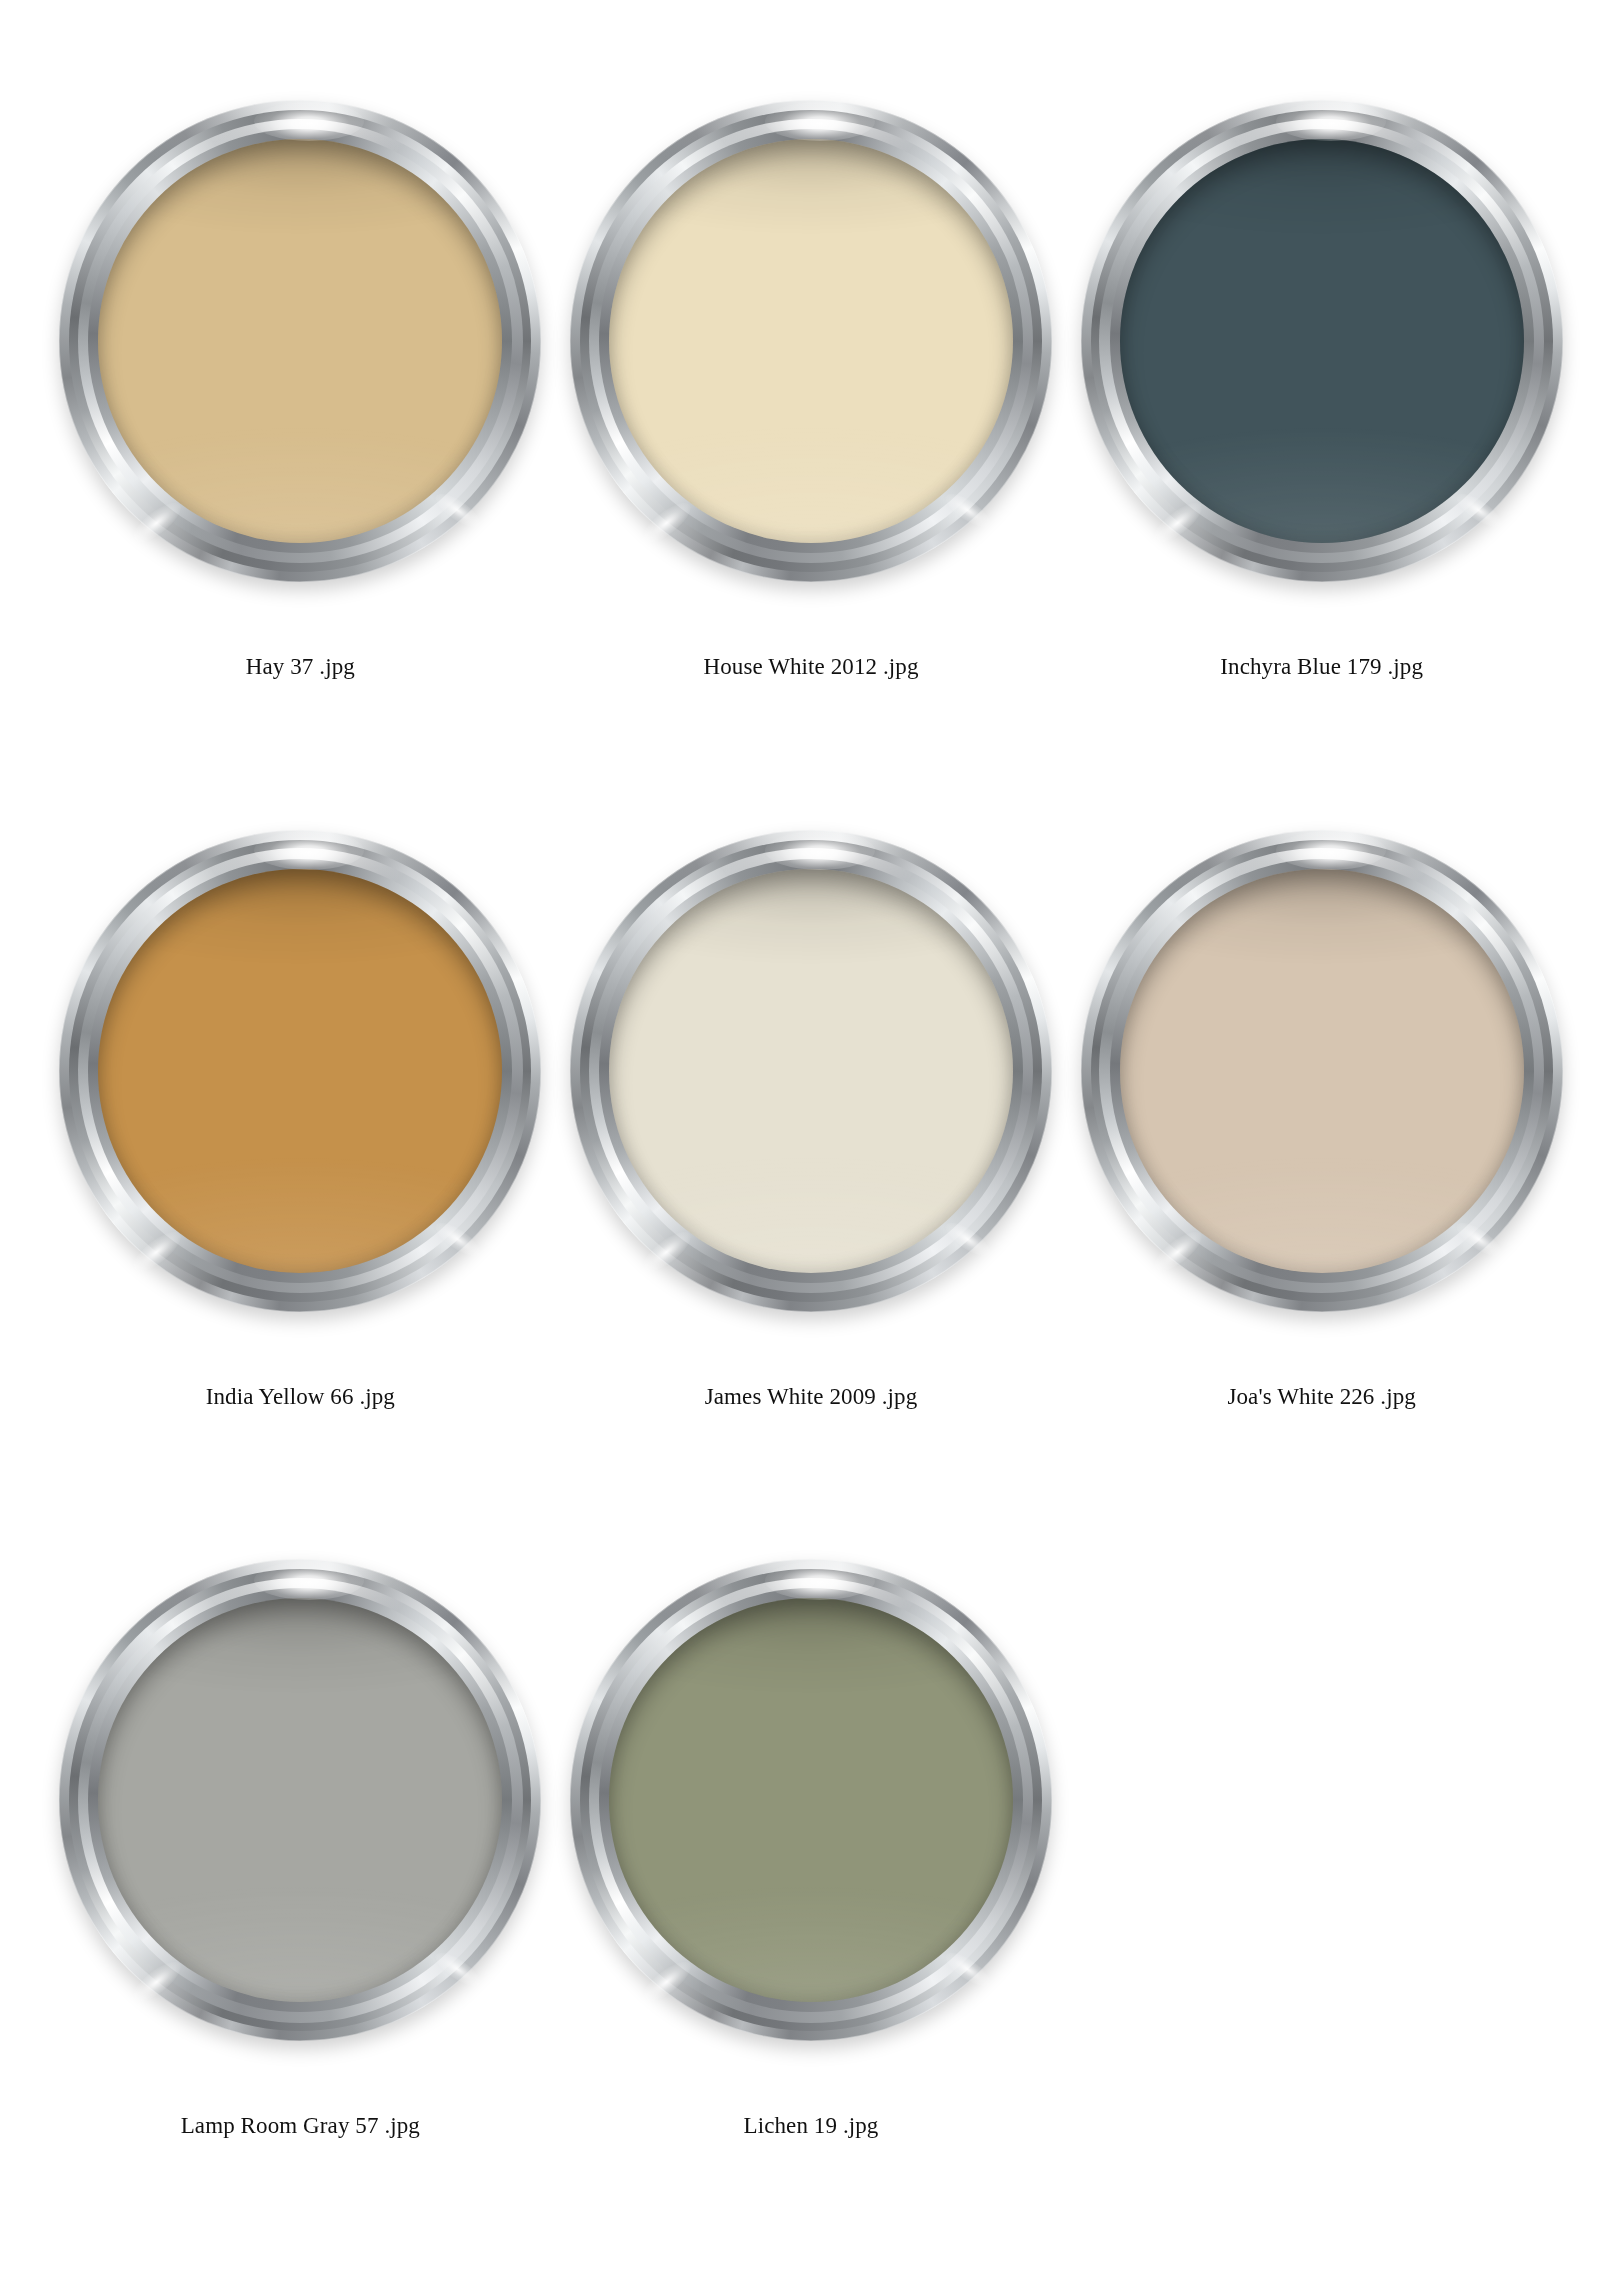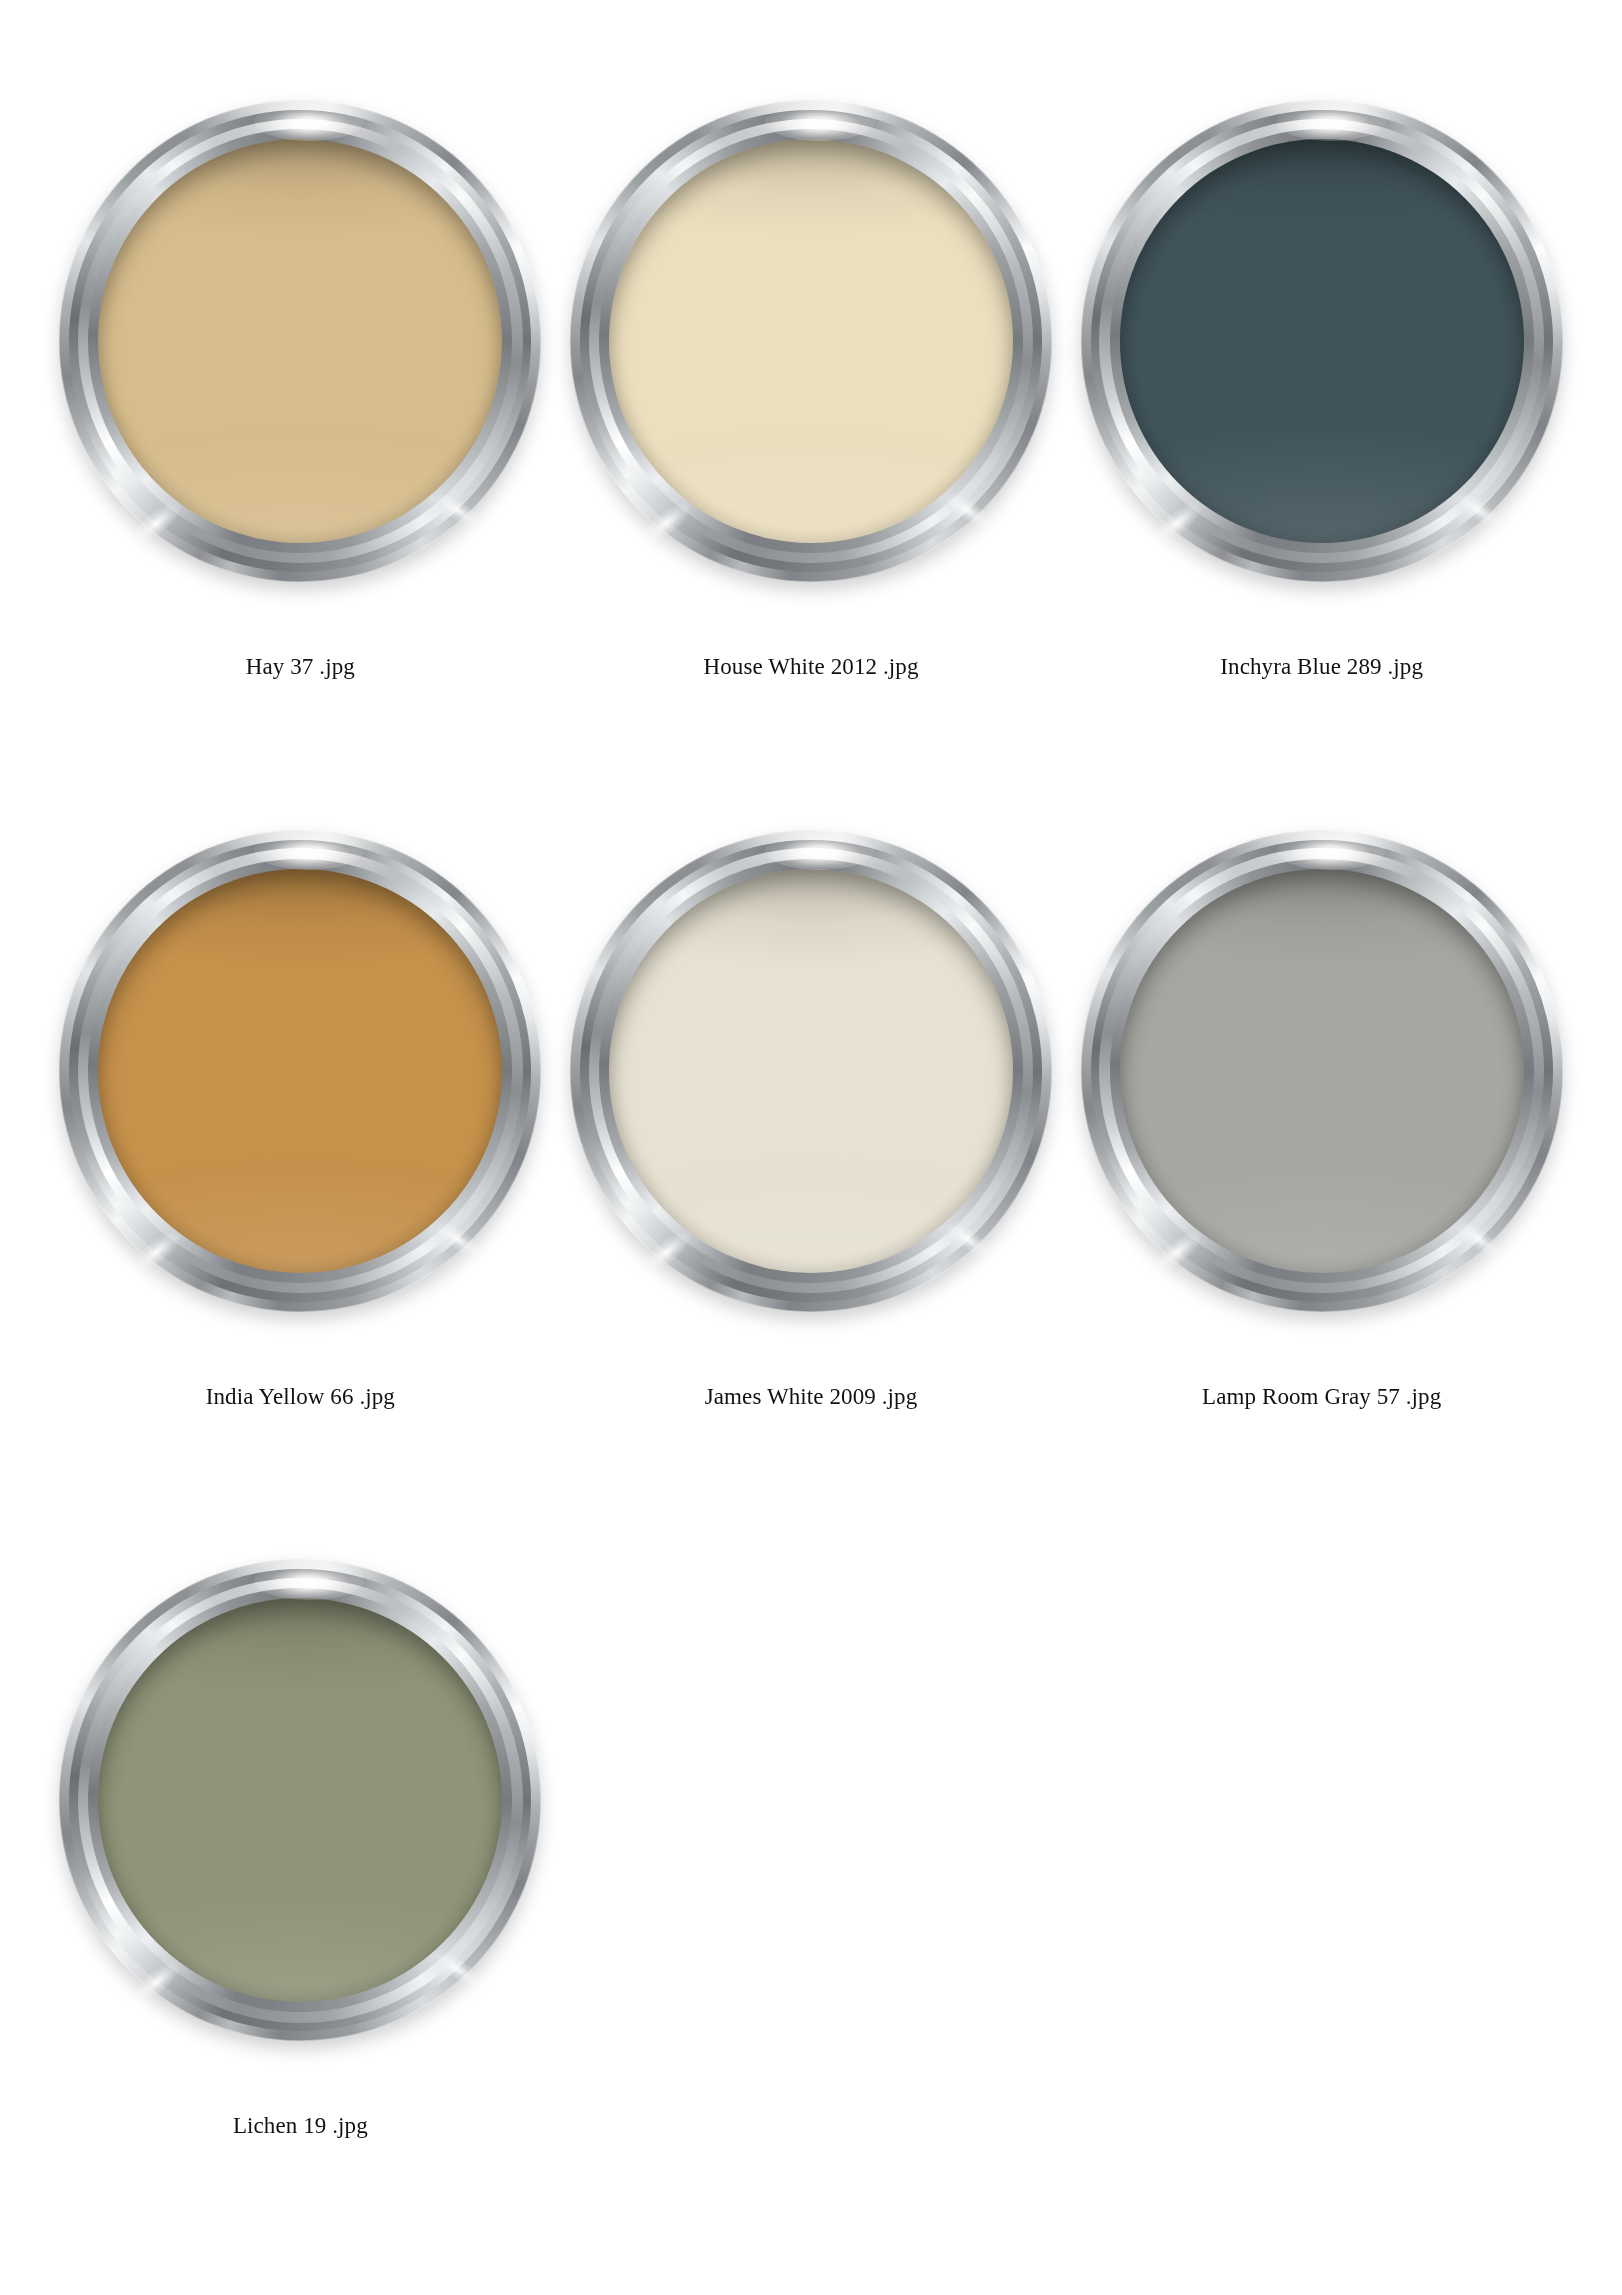--- a/index.html
+++ b/index.html
@@ -286,21 +286,21 @@
       <div class="tin">
         <div class="rim-outer"></div>
         <div class="rim-groove"></div>
         <div class="rim-bead"></div>
         <div class="rim-inner"></div>
         <div class="paint" style="background-color: rgb(65, 84, 91);"></div>
         <div class="rim-spark"></div>
         <div class="rim-spark-left"></div>
         <div class="rim-spark-right"></div>
       </div>
-      <div class="caption">Inchyra Blue 289 .jpg</div>
+      <div class="caption">Inchyra Blue 179 .jpg</div>
     </div>
     <div class="cell">
       <div class="tin">
         <div class="rim-outer"></div>
         <div class="rim-groove"></div>
         <div class="rim-bead"></div>
         <div class="rim-inner"></div>
         <div class="paint" style="background-color: rgb(197, 145, 75);"></div>
         <div class="rim-spark"></div>
         <div class="rim-spark-left"></div>
@@ -320,20 +320,33 @@
         <div class="rim-spark-right"></div>
       </div>
       <div class="caption">James White 2009 .jpg</div>
     </div>
     <div class="cell">
       <div class="tin">
         <div class="rim-outer"></div>
         <div class="rim-groove"></div>
         <div class="rim-bead"></div>
         <div class="rim-inner"></div>
+        <div class="paint" style="background-color: rgb(214, 197, 177);"></div>
+        <div class="rim-spark"></div>
+        <div class="rim-spark-left"></div>
+        <div class="rim-spark-right"></div>
+      </div>
+      <div class="caption">Joa's White 226 .jpg</div>
+    </div>
+    <div class="cell">
+      <div class="tin">
+        <div class="rim-outer"></div>
+        <div class="rim-groove"></div>
+        <div class="rim-bead"></div>
+        <div class="rim-inner"></div>
         <div class="paint" style="background-color: rgb(166, 167, 162);"></div>
         <div class="rim-spark"></div>
         <div class="rim-spark-left"></div>
         <div class="rim-spark-right"></div>
       </div>
       <div class="caption">Lamp Room Gray 57 .jpg</div>
     </div>
     <div class="cell">
       <div class="tin">
         <div class="rim-outer"></div>

